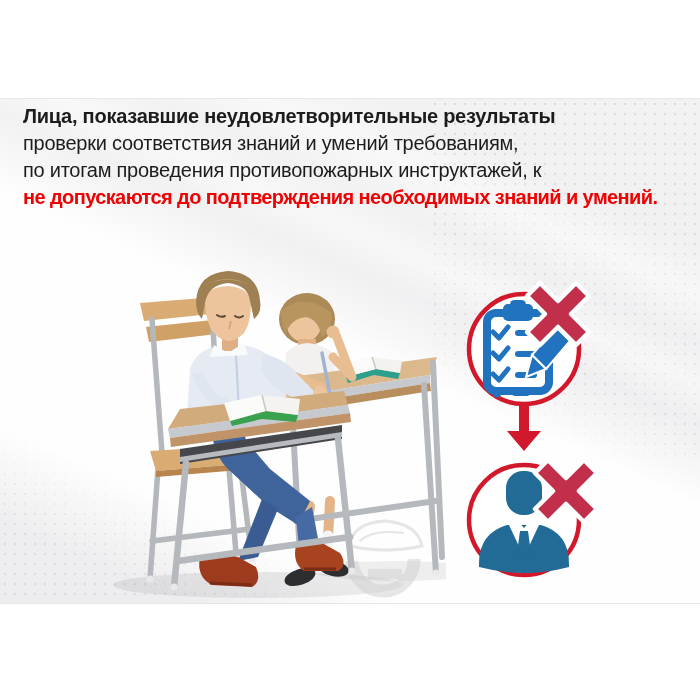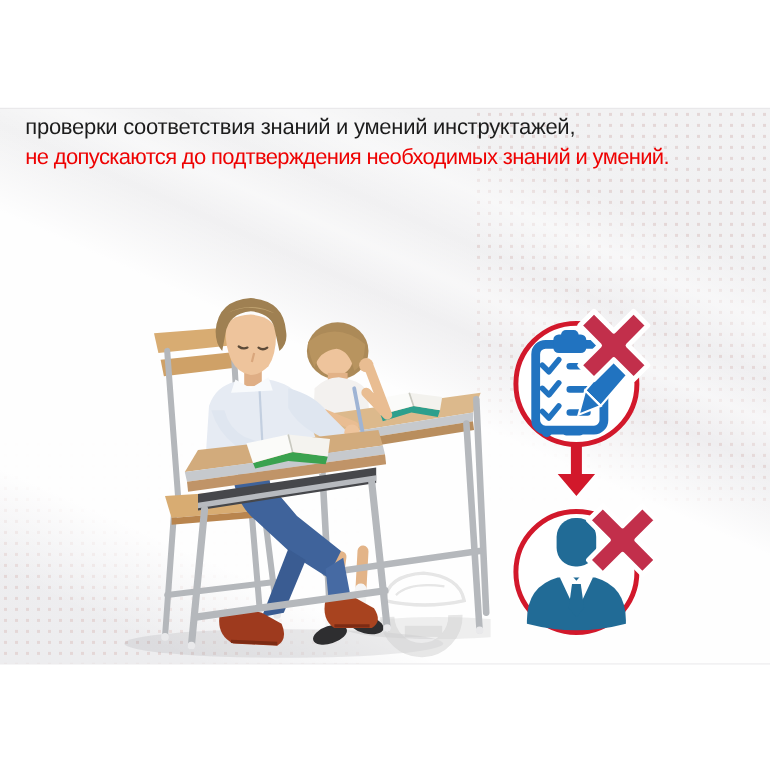--- a/index.html
+++ b/index.html
@@ -36,42 +36,44 @@
       rgba(255,255,255,0) 100%);
   }
   
   .text-block{
     position:absolute;left:23px;top:4px;width:660px;
     font-size:20px;line-height:27px;letter-spacing:-0.25px;
     color:var(--text-dark,#1c1c1c);
   }
   .line{display:block;white-space:nowrap;}
   .line.b{font-weight:bold;}
-  .line.red{font-weight:normal;color:var(--accent-red,#ee0202);letter-spacing:-0.6px;}
+  .line.red{font-weight:bold;color:var(--accent-red,#ee0202);letter-spacing:-0.6px;}
   
   .illu{position:absolute;left:88px;top:160px;}
   .icons{position:absolute;left:436px;top:160px;}
   .c-ring{fill:#ffffff;stroke:var(--ring-red,#d2182b);stroke-width:4.5;}
   .c-cross{fill:var(--cross-red,#c22f4b);stroke:#ffffff;stroke-width:4.5;stroke-linejoin:round;}
   .c-blue{fill:var(--icon-blue,#2173c0);}
   .c-blue-s{fill:none;stroke:var(--icon-blue,#2173c0);stroke-width:5;stroke-linecap:round;stroke-linejoin:round;}
   .c-person{fill:var(--person-blue,#216b96);}
   .c-arrow{fill:var(--ring-red,#d2182b);}
 </style>
 </head>
 <body>
 
 <div class="canvas">
   <div class="banner">
     <div class="dots dots-tr"></div>
     <div class="dots dots-bl"></div>
     <div class="sweep"></div>
 
     <div class="text-block">
-      <span class="line">проверки соответствия знаний и умений инструктажей,</span>
+      <span class="line b">Лица, показавшие неудовлетворительные результаты</span>
+      <span class="line">проверки соответствия знаний и умений требованиям,</span>
+      <span class="line">по итогам проведения противопожарных инструктажей, к</span>
       <span class="line red">не допускаются до подтверждения необходимых знаний и умений.</span>
     </div>
 
     <svg class="illu" width="358" height="348" viewBox="88 258 358 348">
 
       <ellipse cx="258" cy="584" rx="145" ry="13" fill="rgba(120,120,126,0.14)"></ellipse>
       <ellipse cx="398" cy="570" rx="85" ry="10" fill="rgba(120,120,126,0.12)"></ellipse>
 
       <g opacity="0.5">
         <path d="M 350 545 Q 352 522 385 520 Q 418 523 422 545 Q 386 553 350 545 Z" fill="none" stroke="#cdcdcd" stroke-width="3"></path>

